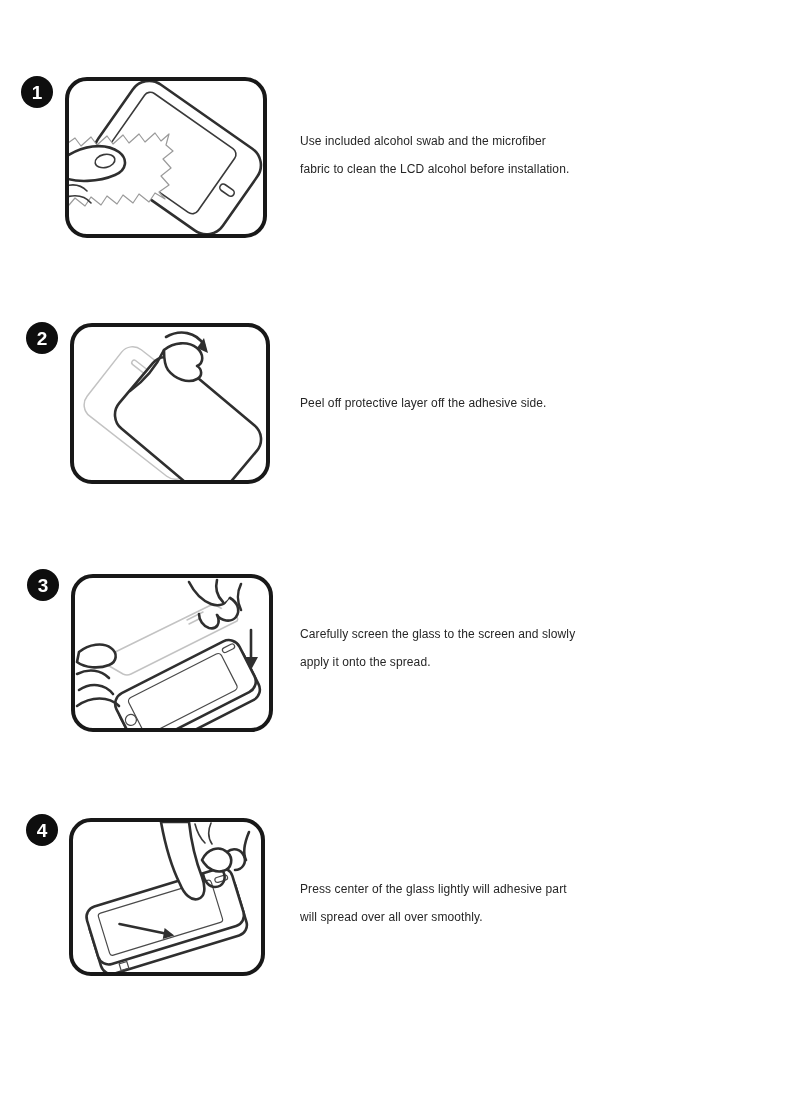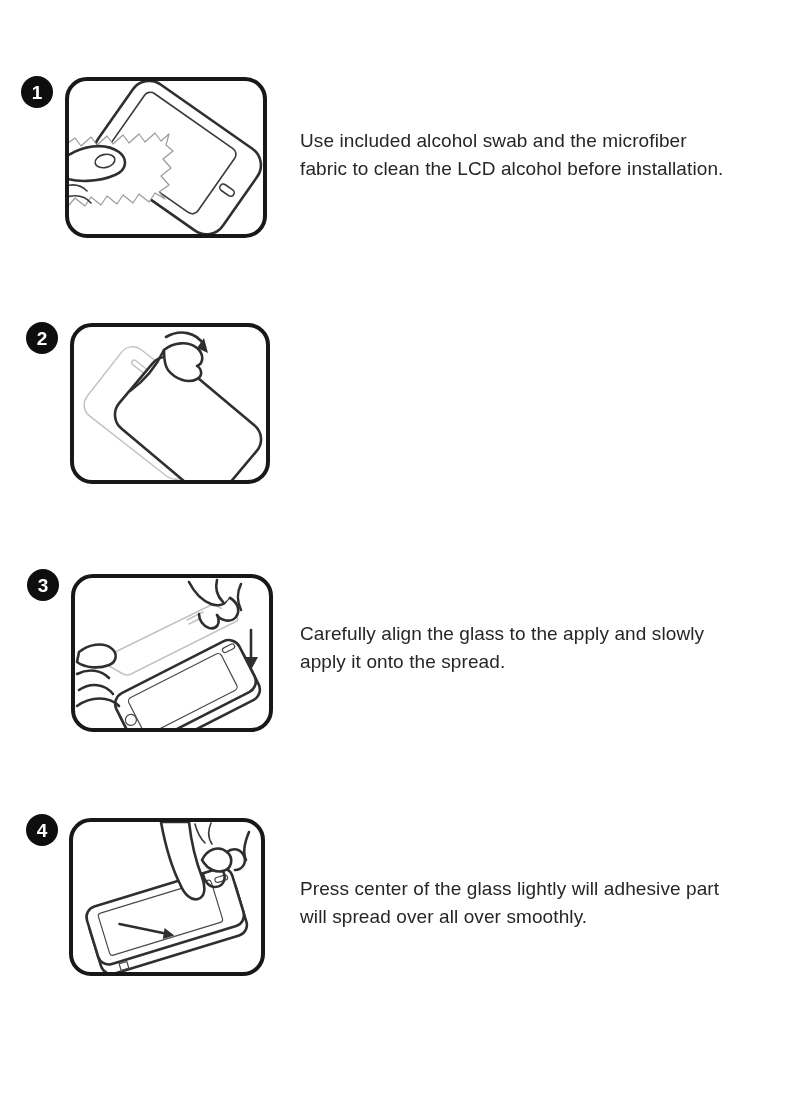--- a/index.html
+++ b/index.html
@@ -4,21 +4,21 @@
 <style>
   html,body{margin:0;padding:0;background:#ffffff;}
   .page{position:relative;width:800px;height:1096px;background:#ffffff;overflow:hidden;
         font-family:"Liberation Sans", sans-serif;}
   .badge{position:absolute;width:32px;height:32px;border-radius:50%;background:#0e0e0e;
          color:#ffffff;font-size:19px;font-weight:bold;display:flex;align-items:center;
          justify-content:center;line-height:1;}
   .panel{position:absolute;background:#ffffff;border:4px solid #181818;border-radius:22px;
          box-sizing:border-box;}
   .panel svg{position:absolute;left:0;top:0;width:100%;height:100%;}
-  .caption{position:absolute;left:300px;width:478px;font-size:19px;line-height:28px;
+  .caption{position:absolute;left:300px;width:478px;font-size:12px;line-height:28px;
            color:#262626;letter-spacing:0.1px;}
   
   .b {fill:none;stroke:#2f2f2f;stroke-width:2.6;stroke-linecap:round;stroke-linejoin:round;}
   .m {fill:none;stroke:#3a3a3a;stroke-width:1.6;stroke-linecap:round;stroke-linejoin:round;}
   .t {fill:none;stroke:#4a4a4a;stroke-width:1.2;stroke-linecap:round;stroke-linejoin:round;}
   .lt{fill:none;stroke:#c3c3c3;stroke-width:1.5;stroke-linecap:round;stroke-linejoin:round;}
   .zz{fill:#ffffff;stroke:#9a9a9a;stroke-width:1.2;stroke-linejoin:round;}
   .fw{fill:#ffffff;}
   .ink{fill:#2f2f2f;stroke:none;}
 </style>
@@ -59,20 +59,24 @@
       <g transform="rotate(40 114 100)">
         <rect x="46" y="56" width="136" height="88" rx="18" class="b fw"></rect>
       </g>
       <path class="b" d="M90,23 C81,42 70,54 56,64"></path>
       <path class="b fw" d="M90,23 C100,15 114,14 123,21 C130,27 130,36 123,39 C128,42 129,49 123,52
            C114,57 101,52 94,43 C91,39 90,31 90,23 Z"></path>
       <path class="b" d="M92,10 C106,2 122,5 130,18"></path>
       <polygon class="ink" points="134,26 123,21 130,11"></polygon>
     </svg>
   </div>
+  <div class="caption" style="top:389px;">
+    <div>Peel off protective layer off the adhesive side.</div>
+    <div></div>
+  </div>
 
   <div class="badge" style="left:27px;top:569px;">3</div>
   <div class="panel" style="left:71px;top:574px;width:202px;height:158px;">
     <svg viewBox="0 0 194 150">
       <path class="lt fw" d="M28,80 L134,28 Q138,26 142,28 L160,38 Q164,40 162,43 L56,96 Q52,98 48,96 L29,85 Q26,83 28,80 Z"></path>
       <path class="lt" d="M112,42 L128,34"></path>
       <path class="lt" d="M114,46 L130,38"></path>
       <g transform="rotate(-27 108 112)">
         <rect x="40" y="96" width="138" height="57" rx="12" class="b fw"></rect>
         <rect x="40" y="87" width="138" height="57" rx="12" class="b fw"></rect>
@@ -93,21 +97,21 @@
         <path class="b" d="M4,112 C16,104 30,106 38,116"></path>
         <path class="b" d="M2,128 C16,118 34,118 44,128"></path>
       </g>
       <g>
         <path class="b" d="M176,52 L176,80"></path>
         <polygon class="ink" points="176,92 169,79 183,79"></polygon>
       </g>
     </svg>
   </div>
   <div class="caption" style="top:620px;">
-    <div>Carefully align the glass to the apply and slowly</div>
+    <div>Carefully screen the glass to the screen and slowly</div>
     <div>apply it onto the spread.</div>
   </div>
 
   <div class="badge" style="left:26px;top:814px;">4</div>
   <div class="panel" style="left:69px;top:818px;width:196px;height:158px;">
     <svg viewBox="0 0 188 150">
       <g transform="rotate(-17 94 100)">
         <rect x="18" y="74" width="152" height="60" rx="11" class="b fw"></rect>
         <rect x="18" y="64" width="152" height="60" rx="11" class="b fw"></rect>
         <rect x="30" y="72" width="118" height="44" rx="3" class="t"></rect>

